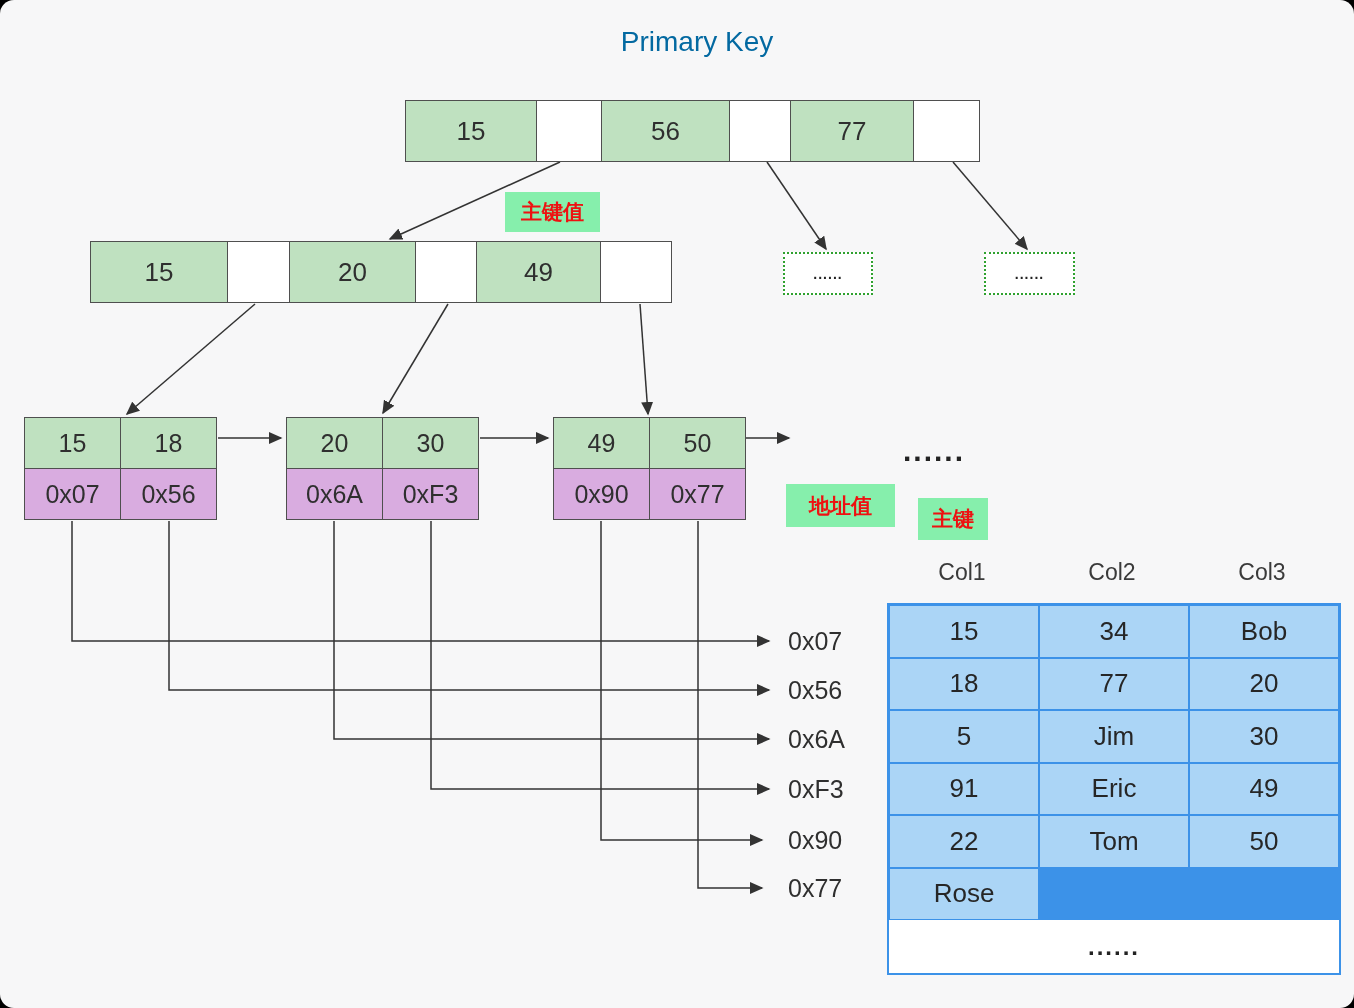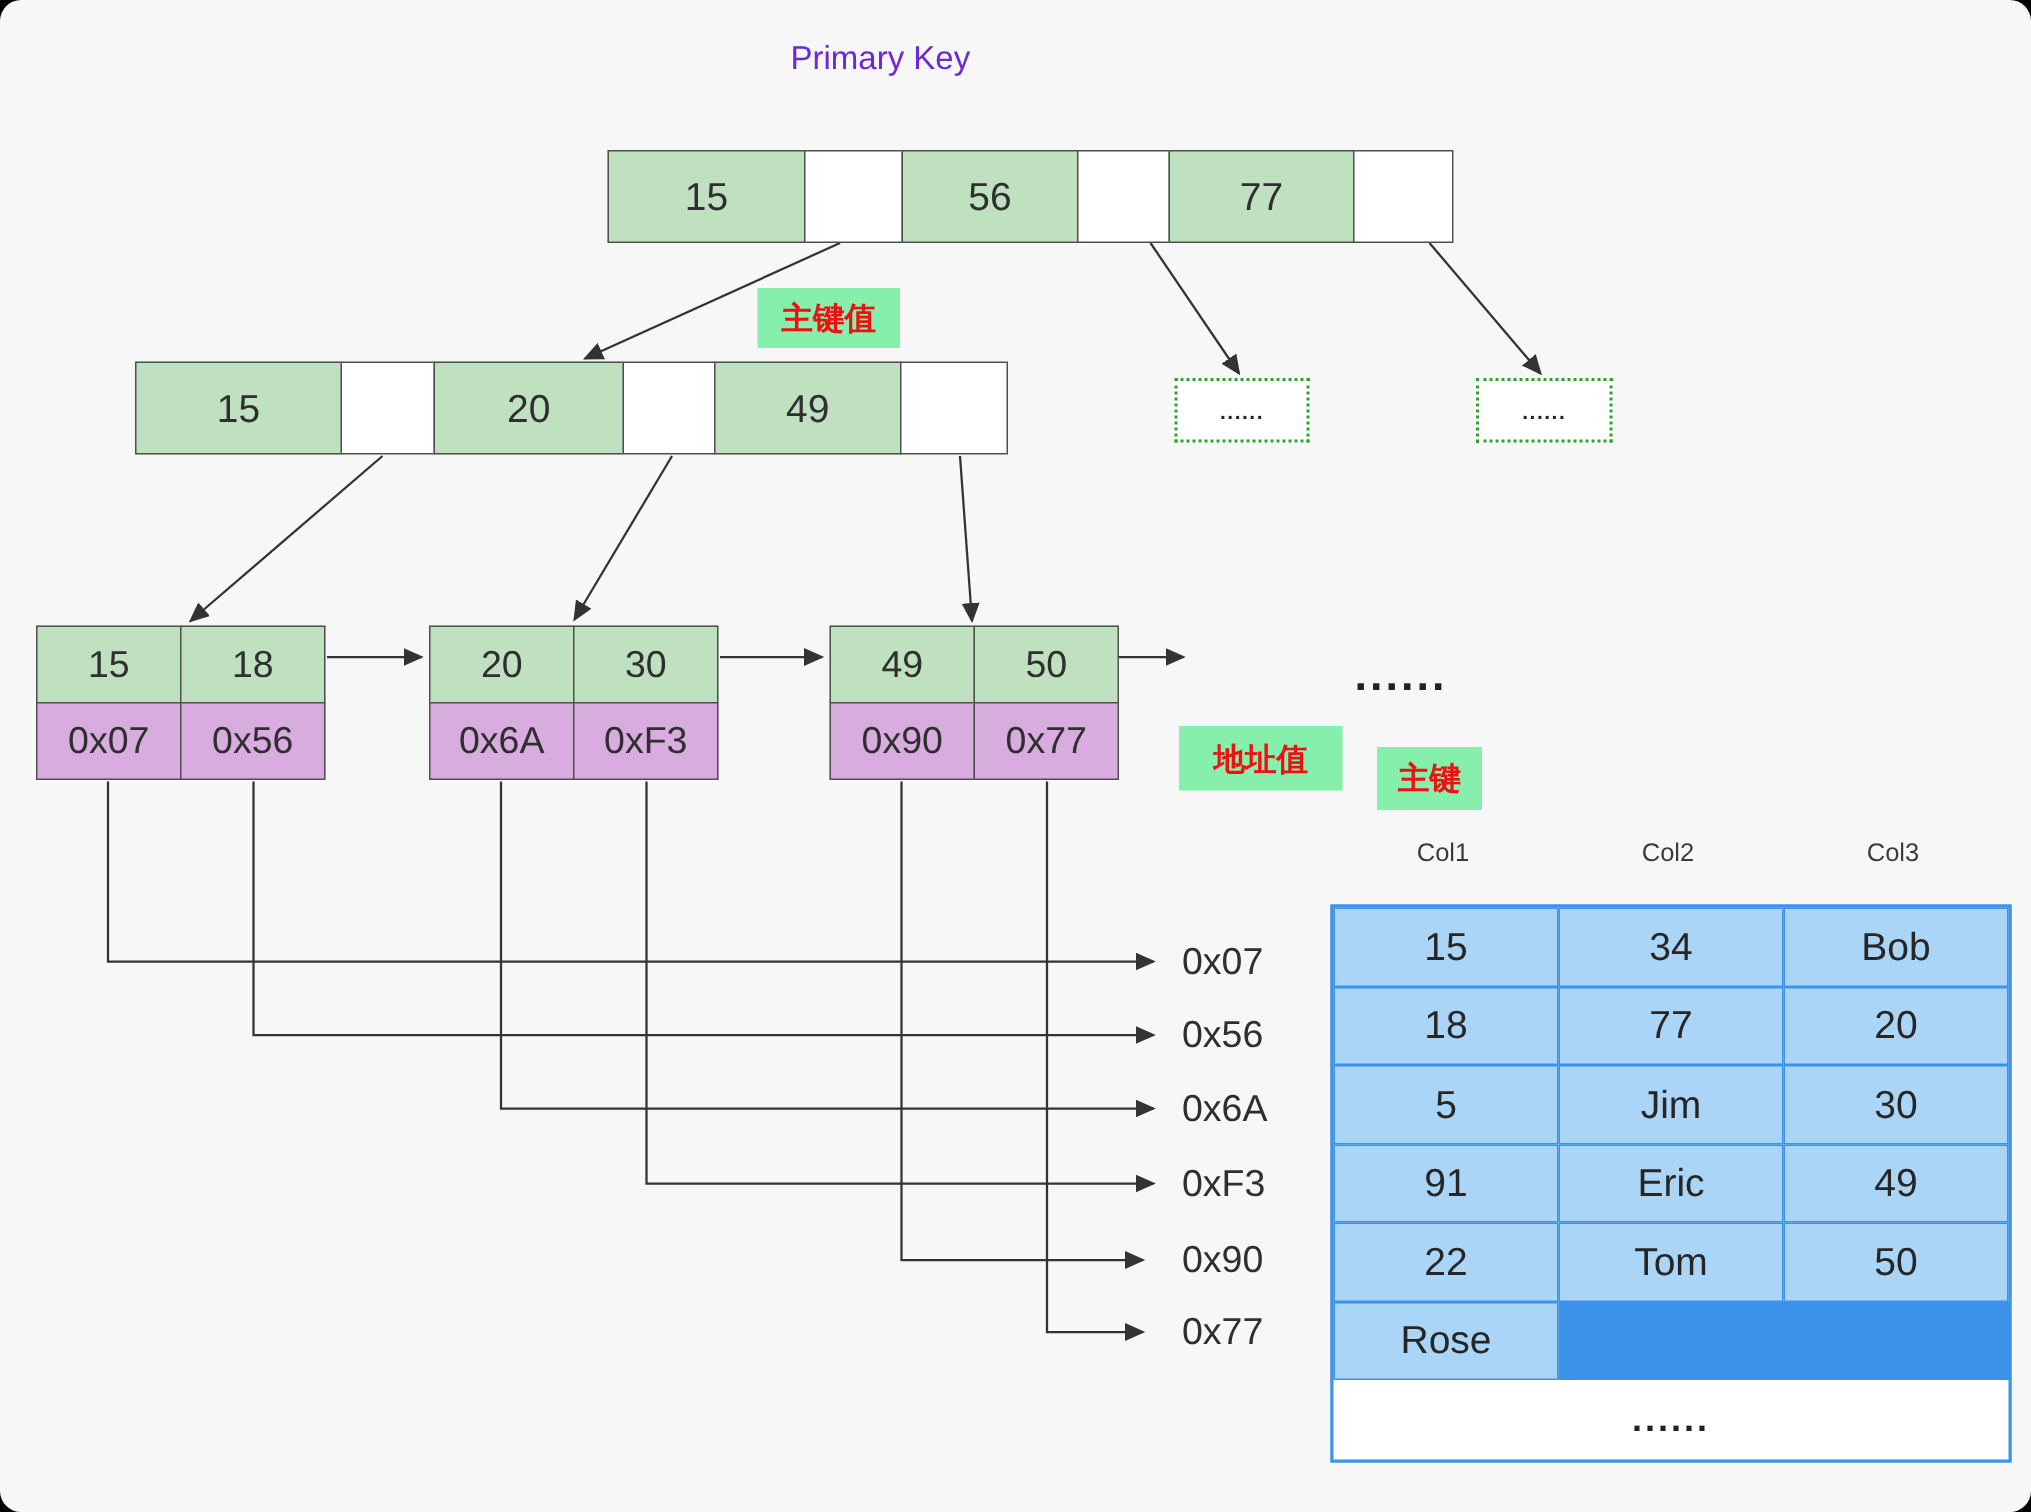--- a/index.html
+++ b/index.html
@@ -3,21 +3,21 @@
 <meta charset="utf-8">
 <style>
   html,body { margin:0; padding:0; background:#000; }
   .canvas {
     position:relative; width:1354px; height:1008px;
     background:#f7f7f8; border-radius:14px; overflow:hidden;
     font-family:"Liberation Sans", sans-serif; color:#2f2f2f;
   }
   .abs { position:absolute; }
   .title {
-    font-size:22px; color:#6d28d9; width:340px;
+    font-size:28px; color:#0369a1; text-align:center; width:340px;
   }
   
   .hnode { display:flex; }
   .hnode .cell {
     box-sizing:border-box; height:62px; border:1px solid #4f4f4f;
     margin-left:-1px; display:flex; align-items:center; justify-content:center;
     font-size:26px;
   }
   .hnode .cell:first-child { margin-left:0; }
   .green { background:#bfe1c0; }
@@ -39,21 +39,21 @@
   
   .dotted-box {
     box-sizing:border-box; border:2px dotted #2fa12f; background:#ffffff;
     display:flex; align-items:center; justify-content:center;
     font-weight:bold; font-size:14px; letter-spacing:1px; color:#222;
   }
   .big-dots { font-weight:bold; font-size:30px; letter-spacing:2px; color:#222; line-height:30px; }
   
   .addr-item { font-size:25px; height:32px; line-height:32px; }
   
-  .col-header { width:150px; text-align:center; font-size:17px; color:#3a3a3a; }
+  .col-header { width:150px; text-align:center; font-size:23px; color:#3a3a3a; }
   
   .dtable {
     box-sizing:content-box; display:grid; grid-template-columns:repeat(3,150px);
     grid-auto-rows:52.5px; border:2px solid #3c92e8; background:#3c92e8;
   }
   .dtable .tcell {
     box-sizing:border-box; border:1px solid #3c92e8; background:#abd5f6;
     display:flex; align-items:center; justify-content:center; font-size:26px; color:#262626;
   }
   .dtable .tfoot {
@@ -91,21 +91,21 @@
       <path d="M601,521 L601,840 L762,840" marker-end="url(#ah)"></path>
       <path d="M698,521 L698,888 L762,888" marker-end="url(#ah)"></path>
     </g>
   </svg>
 
   <div class="abs title" style="left:527px; top:26px;">Primary Key</div>
 
   <div class="abs hnode" style="left:405px; top:100px;">
     <div class="cell green" style="width:132px">15</div>
     <div class="cell white" style="width:66px"></div>
-    <div class="cell green" style="width:118px">56</div>
+    <div class="cell green" style="width:129px">56</div>
     <div class="cell white" style="width:62px"></div>
     <div class="cell green" style="width:124px">77</div>
     <div class="cell white" style="width:67px"></div>
   </div>
 
   <div class="abs red-label" style="left:505px; top:192px; width:95px; height:40px;">主键值</div>
 
   <div class="abs hnode" style="left:90px; top:241px;">
     <div class="cell green" style="width:138px">15</div>
     <div class="cell white" style="width:63px"></div>

